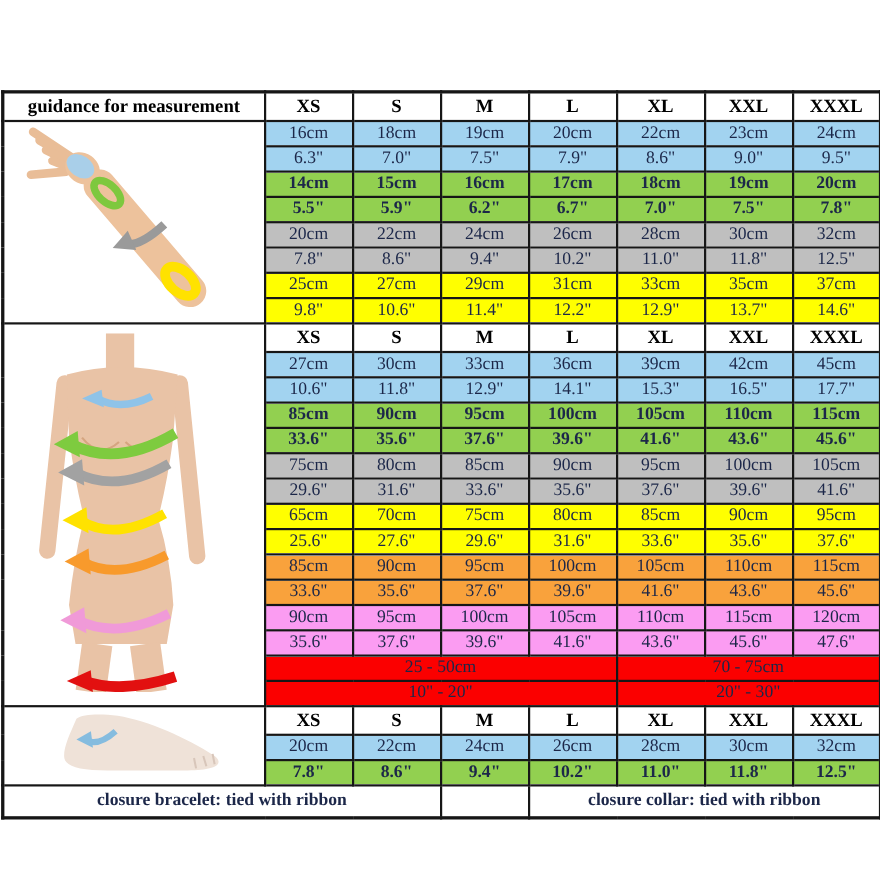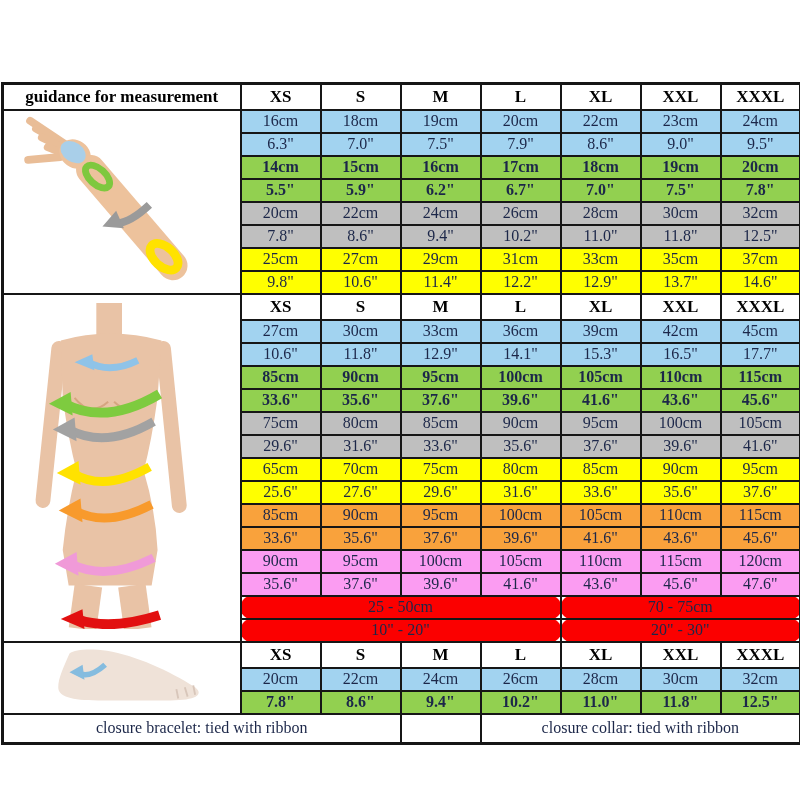--- a/index.html
+++ b/index.html
@@ -13,22 +13,22 @@
   #size-table th{font-weight:bold;color:#000;font-size:17px;height:24px;}
   th.guidance{font-size:18px;}
   td.val{height:21px;}
   td.img-cell{background:#fff;padding:0;}
   td.band-blue{background:var(--blue);}
   td.band-green{background:var(--green);font-weight:bold;}
   td.band-gray{background:var(--gray);}
   td.band-yellow{background:var(--yellow);font-family:Liberation Serif, serif;}
   td.band-orange{background:var(--orange);}
   td.band-pink{background:var(--pink);}
-  td.band-red{background:var(--red);color:#000;border-radius:10px;}
-  td.closure{font-weight:normal;color:#000;font-size:17px;height:27px;}
+  td.band-red{background:var(--red);color:#000;}
+  td.closure{font-weight:bold;color:#000;font-size:17px;height:27px;}
 </style>
 </head>
 <body>
 
 <div class="canvas">
   <table id="size-table">
     <colgroup>
       <col style="width:238px">
       <col style="width:80px">
         <col style="width:80px">

